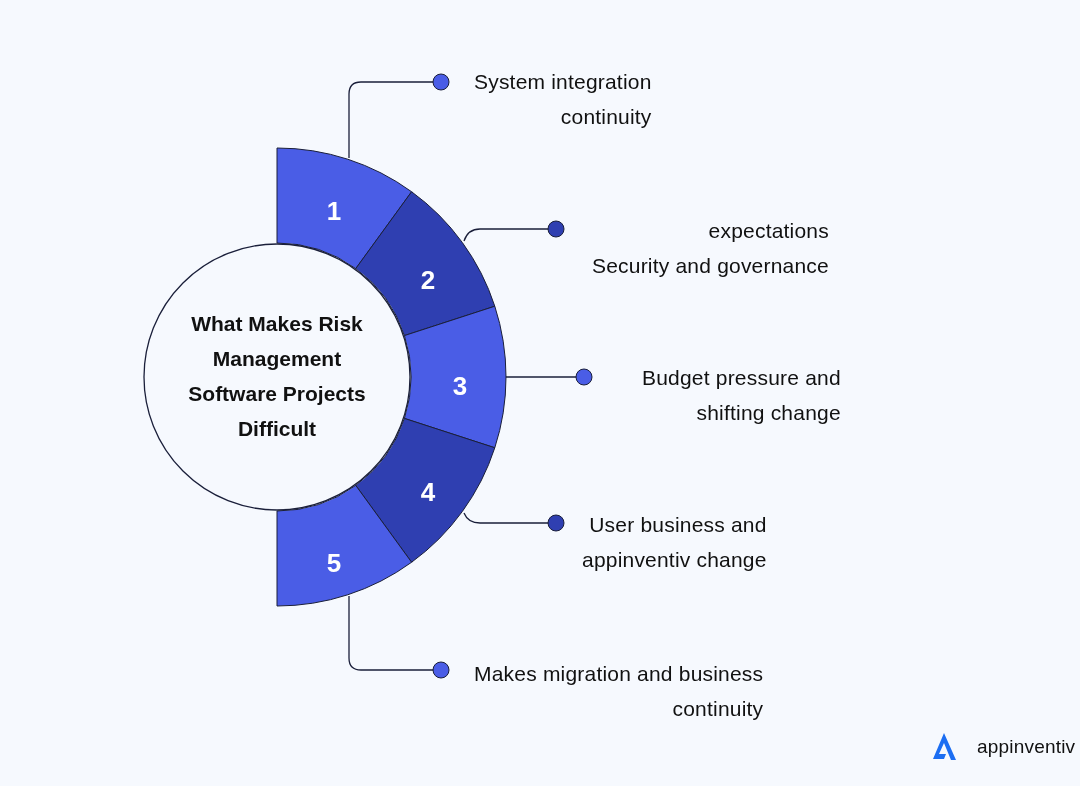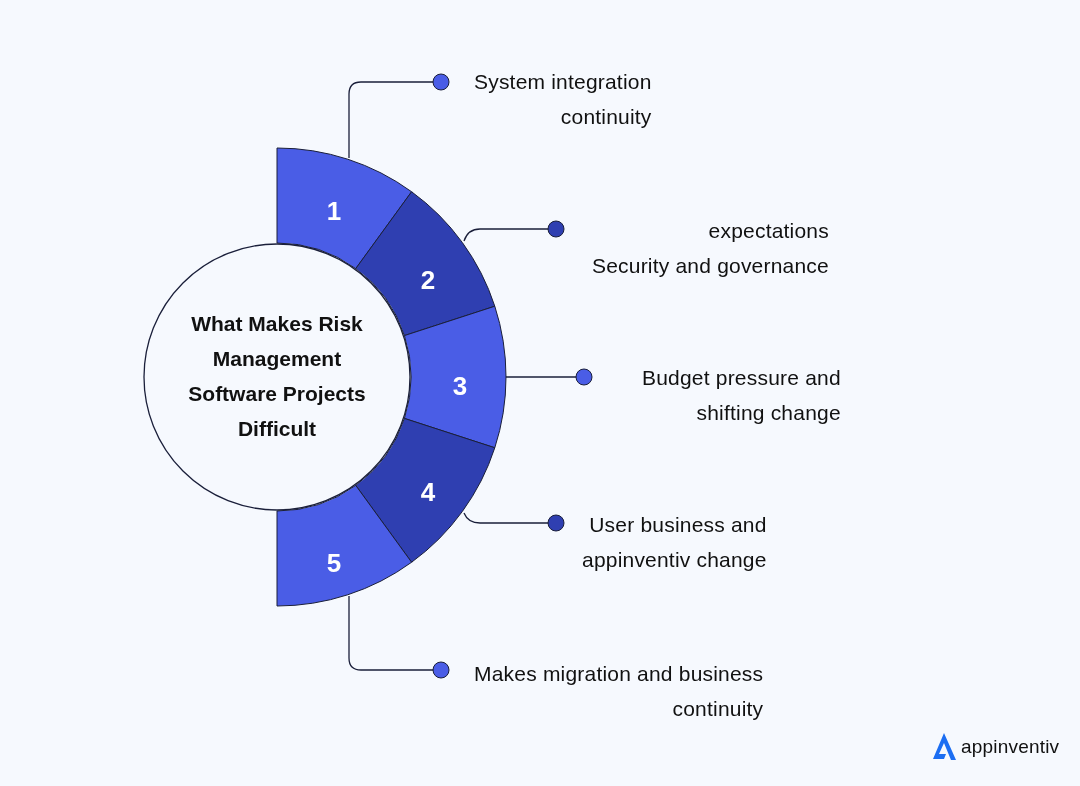--- a/index.html
+++ b/index.html
@@ -9,21 +9,21 @@
     font-family: "Liberation Sans", "DejaVu Sans", sans-serif;
   }
   #diagram { position: absolute; left: 0; top: 0; }
   .item-label {
     position: absolute;
     font-size: 21px; line-height: 35px; color: #111111;
     font-weight: normal; letter-spacing: 0.2px; text-align: right;
   }
   .item-label span { display: block; }
   .logo { position: absolute; left: 932px; top: 732px; display: flex; align-items: center; }
-  .logo-text { font-size: 19px; color: #111; margin-left: 3px; letter-spacing: 0.2px; }
+  .logo-text { font-size: 19px; color: #111; margin-left: 19px; letter-spacing: 0.2px; }
 </style>
 </head>
 <body>
 
 <svg id="diagram" width="1080" height="786" viewBox="0 0 1080 786">
 
   <path d="M349 158 L349 94 Q349 82 361 82 L441 82" fill="none" stroke="#1a1f3a" stroke-width="1.3"></path>
   <path d="M464 241 Q468 229 480 229 L556 229" fill="none" stroke="#1a1f3a" stroke-width="1.3"></path>
   <path d="M506 377 L584 377" fill="none" stroke="#1a1f3a" stroke-width="1.3"></path>
   <path d="M464 513 Q468 523 480 523 L556 523" fill="none" stroke="#1a1f3a" stroke-width="1.3"></path>

